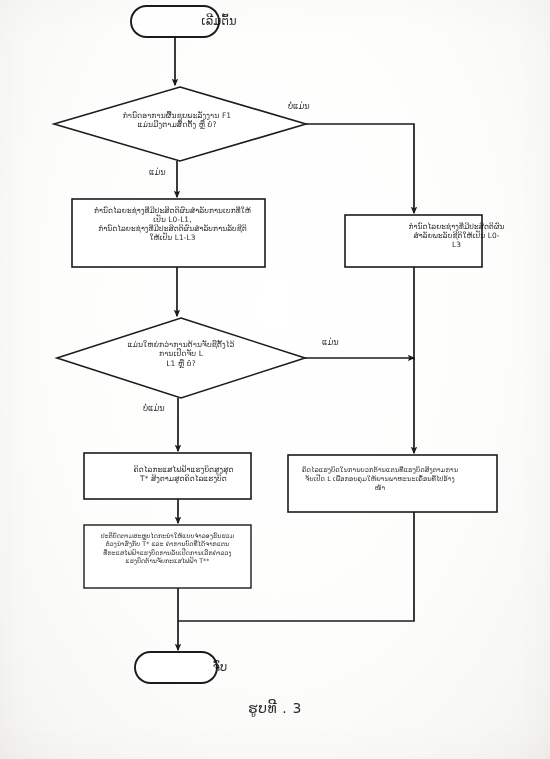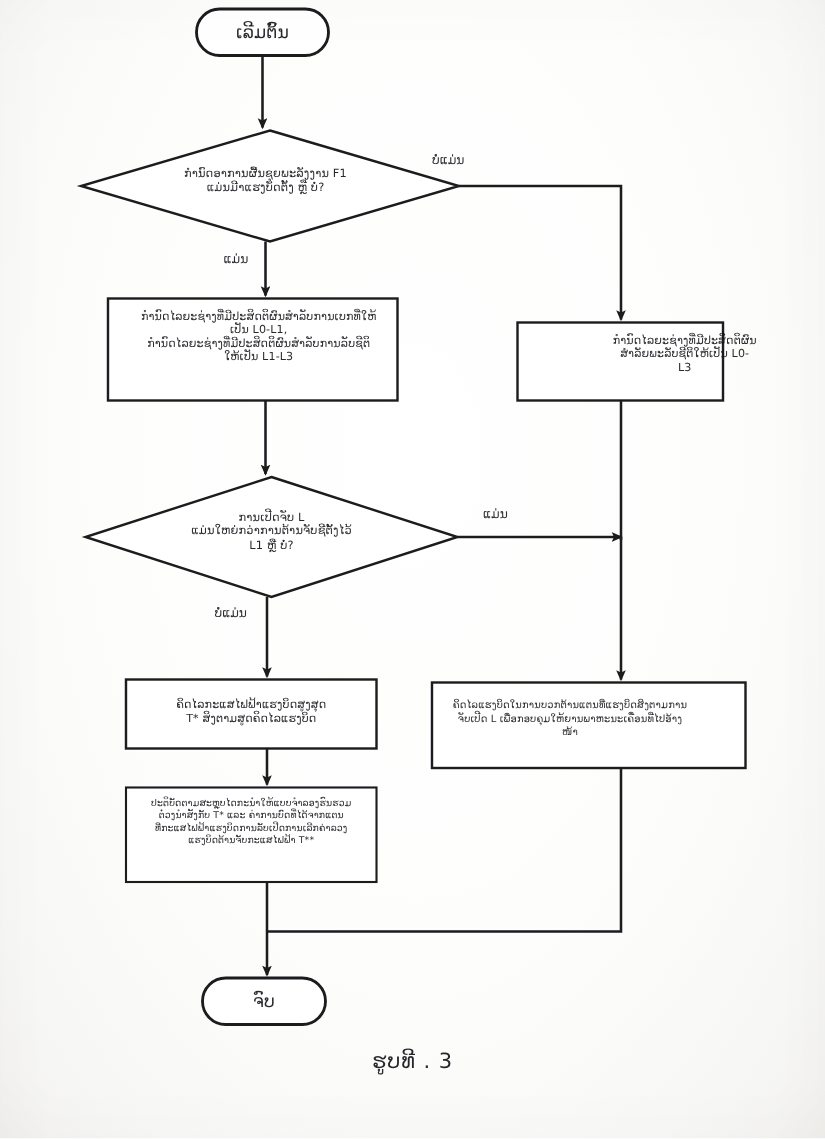--- a/index.html
+++ b/index.html
@@ -30,21 +30,21 @@
   .nodetext{
     position:absolute;
     text-align:center;
     color:#15161a;
     line-height:1.22;
     letter-spacing:.1px;
     -webkit-font-smoothing:antialiased;
     filter:blur(.16px);
     opacity:.92;
   }
-  .t-start{font-size:11.5px;}
+  .t-start{font-size:11.5px;padding-left:44px;}
   .t-dec{font-size:7.6px;}
   .t-proc{font-size:7.4px;}
   .t-proc-sm{font-size:6.2px;line-height:1.35;}
   .t-edge{font-size:8.2px;}
   .t-cap{font-size:14px;letter-spacing:.6px;}
 
   .edgelabel{
     position:absolute;color:#16171b;
     filter:blur(.15px);opacity:.9;
     white-space:nowrap;
@@ -110,43 +110,43 @@
       <line x1="178" y1="588" x2="178" y2="650" marker-end="url(#arrow)"></line>
 
       <path d="M414,512 L414,621 L178,621"></path>
     </g>
   </svg>
 
   <div class="nodetext t-start" style="left:131px;top:14px;width:88px;">ເລີມຕົ້ນ</div>
 
   <div class="nodetext t-dec" style="left:75px;top:111px;width:204px;">
     <div>ກຳນົດອາການຜື້ນຊຸຍພະລັງງານ F1</div>
-    <div>ແມ່ນມີາແຮງບັດຕັ້ງ ຫຼື ບໍ່?</div>
+    <div>ແມ່ນມີງຕາມສັດຕັ້ງ ຫຼື ບໍ່?</div>
   </div>
 
   <div class="nodetext t-proc" style="left:74px;top:206px;width:197px;">
     <div>ກຳນົດໄລຍະຊ່າງທີ່ມີປະສິດຕິຜົນສຳລັບການເບກທີ່ໃຫ້</div>
     <div>ເປັນ L0-L1,</div>
     <div>ກຳນົດໄລຍະຊ່າງທີ່ມີປະສິດຕິຜົນສຳລັບການລັບຊີຕິ</div>
     <div>ໃຫ້ເປັນ L1-L3</div>
   </div>
 
   <div class="nodetext t-proc" style="left:347px;top:222px;width:133px;margin-left:43px;">
     <div>ກຳນົດໄລຍະຊ່າງທີ່ມີປະສິດຕິຜົນ</div>
     <div>ສຳລັຍພະລັບຊີຕິໃຫ້ເປັນ L0-</div>
     <div>L3</div>
   </div>
 
   <div class="nodetext t-dec" style="left:86px;top:340px;width:190px;">
+    <div>ແມ່ນໃຫຍ່ກວ່າການຕ້ານຈັບຊີຕັ້ງໄວ້</div>
     <div>ການເປີດຈັບ L</div>
-    <div>ແມ່ນໃຫຍ່ກວ່າການຕ້ານຈັບຊີຕັ້ງໄວ້</div>
     <div>L1 ຫຼື ບໍ່?</div>
   </div>
 
-  <div class="nodetext t-proc" style="left:86px;top:465px;width:163px;">
+  <div class="nodetext t-proc" style="left:86px;top:465px;width:163px;padding-left:16px;">
     <div>ຄິດໄລກະແສໄຟຟ້າແຮງບິດສູງສຸດ</div>
     <div>T* ສິງຕາມສູດຄິດໄລແຮງບິດ</div>
   </div>
 
   <div class="nodetext t-proc-sm" style="left:290px;top:466px;width:180px;font-size:6.6px;">
     <div>ຄິດໄລແຮງບິດໃນການບວກຕ້ານແຕນທີ່ແຮງບິດສິງຕາມການ</div>
     <div>ຈັບເປີດ L ເພື່ອກອບຄຸມໃຫ້ຍານພາຫະນະເຄື່ອນທີ່ໄປອ້າງ</div>
     <div>ໜ້າ</div>
   </div>
 

